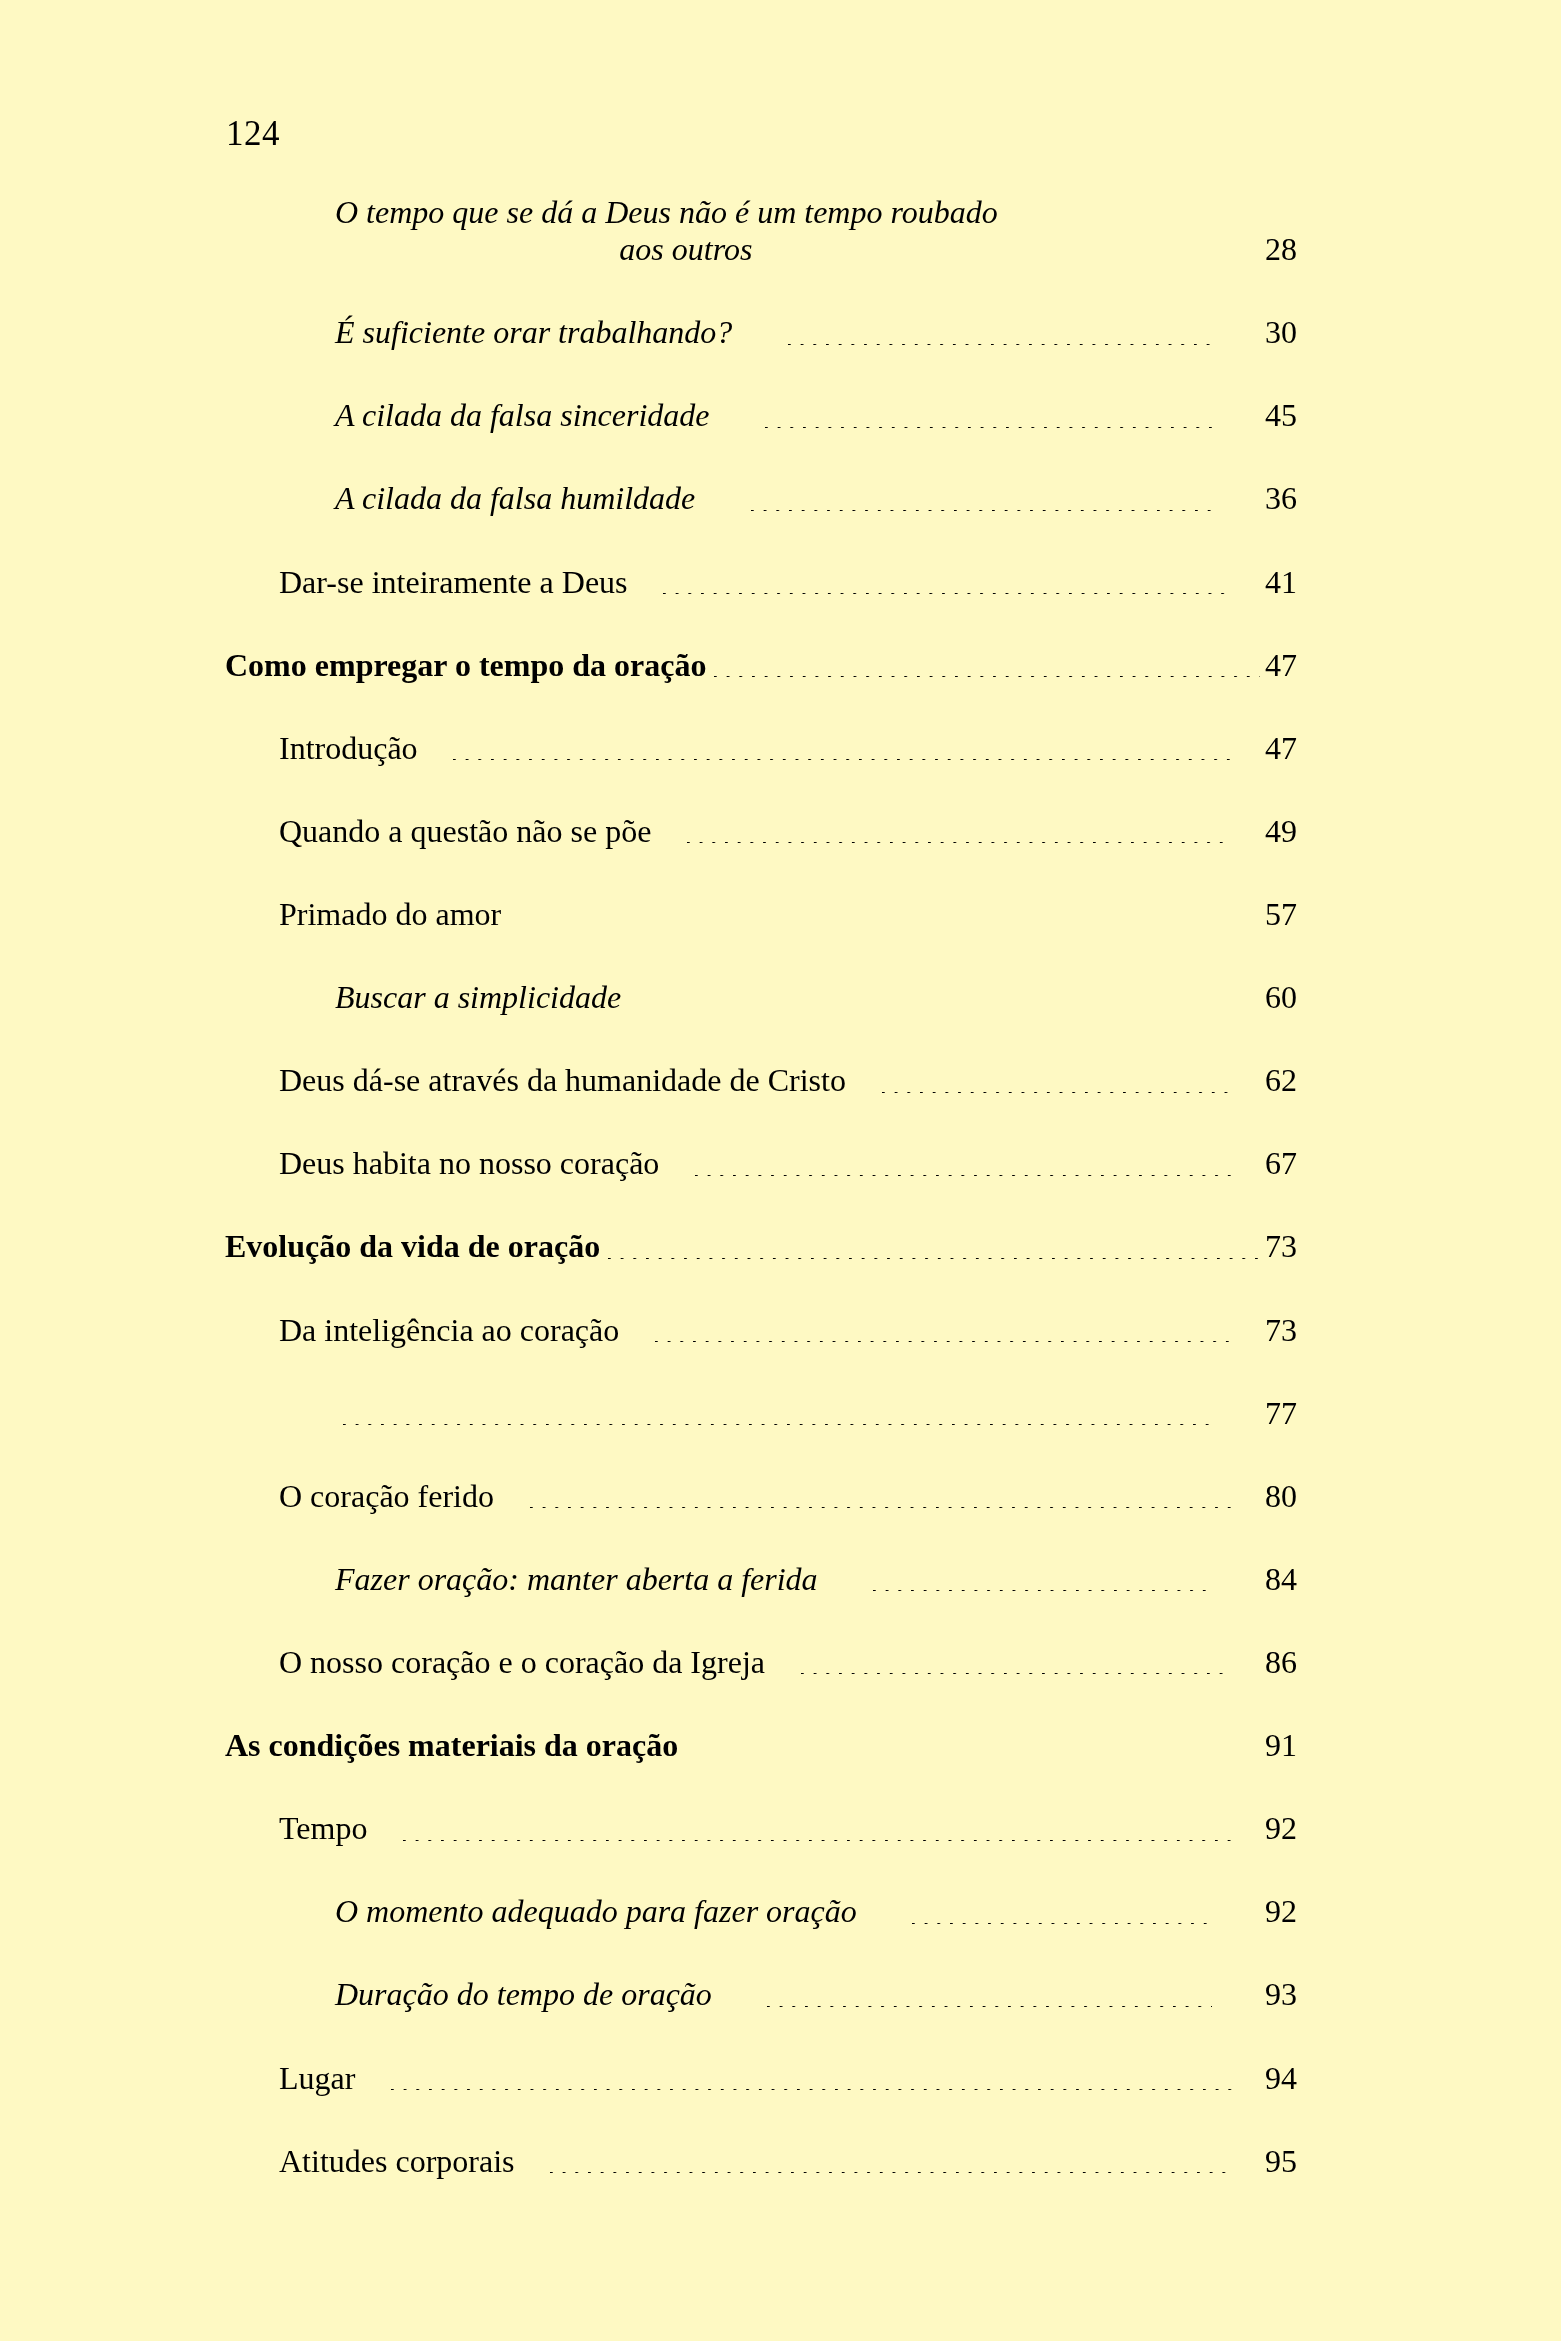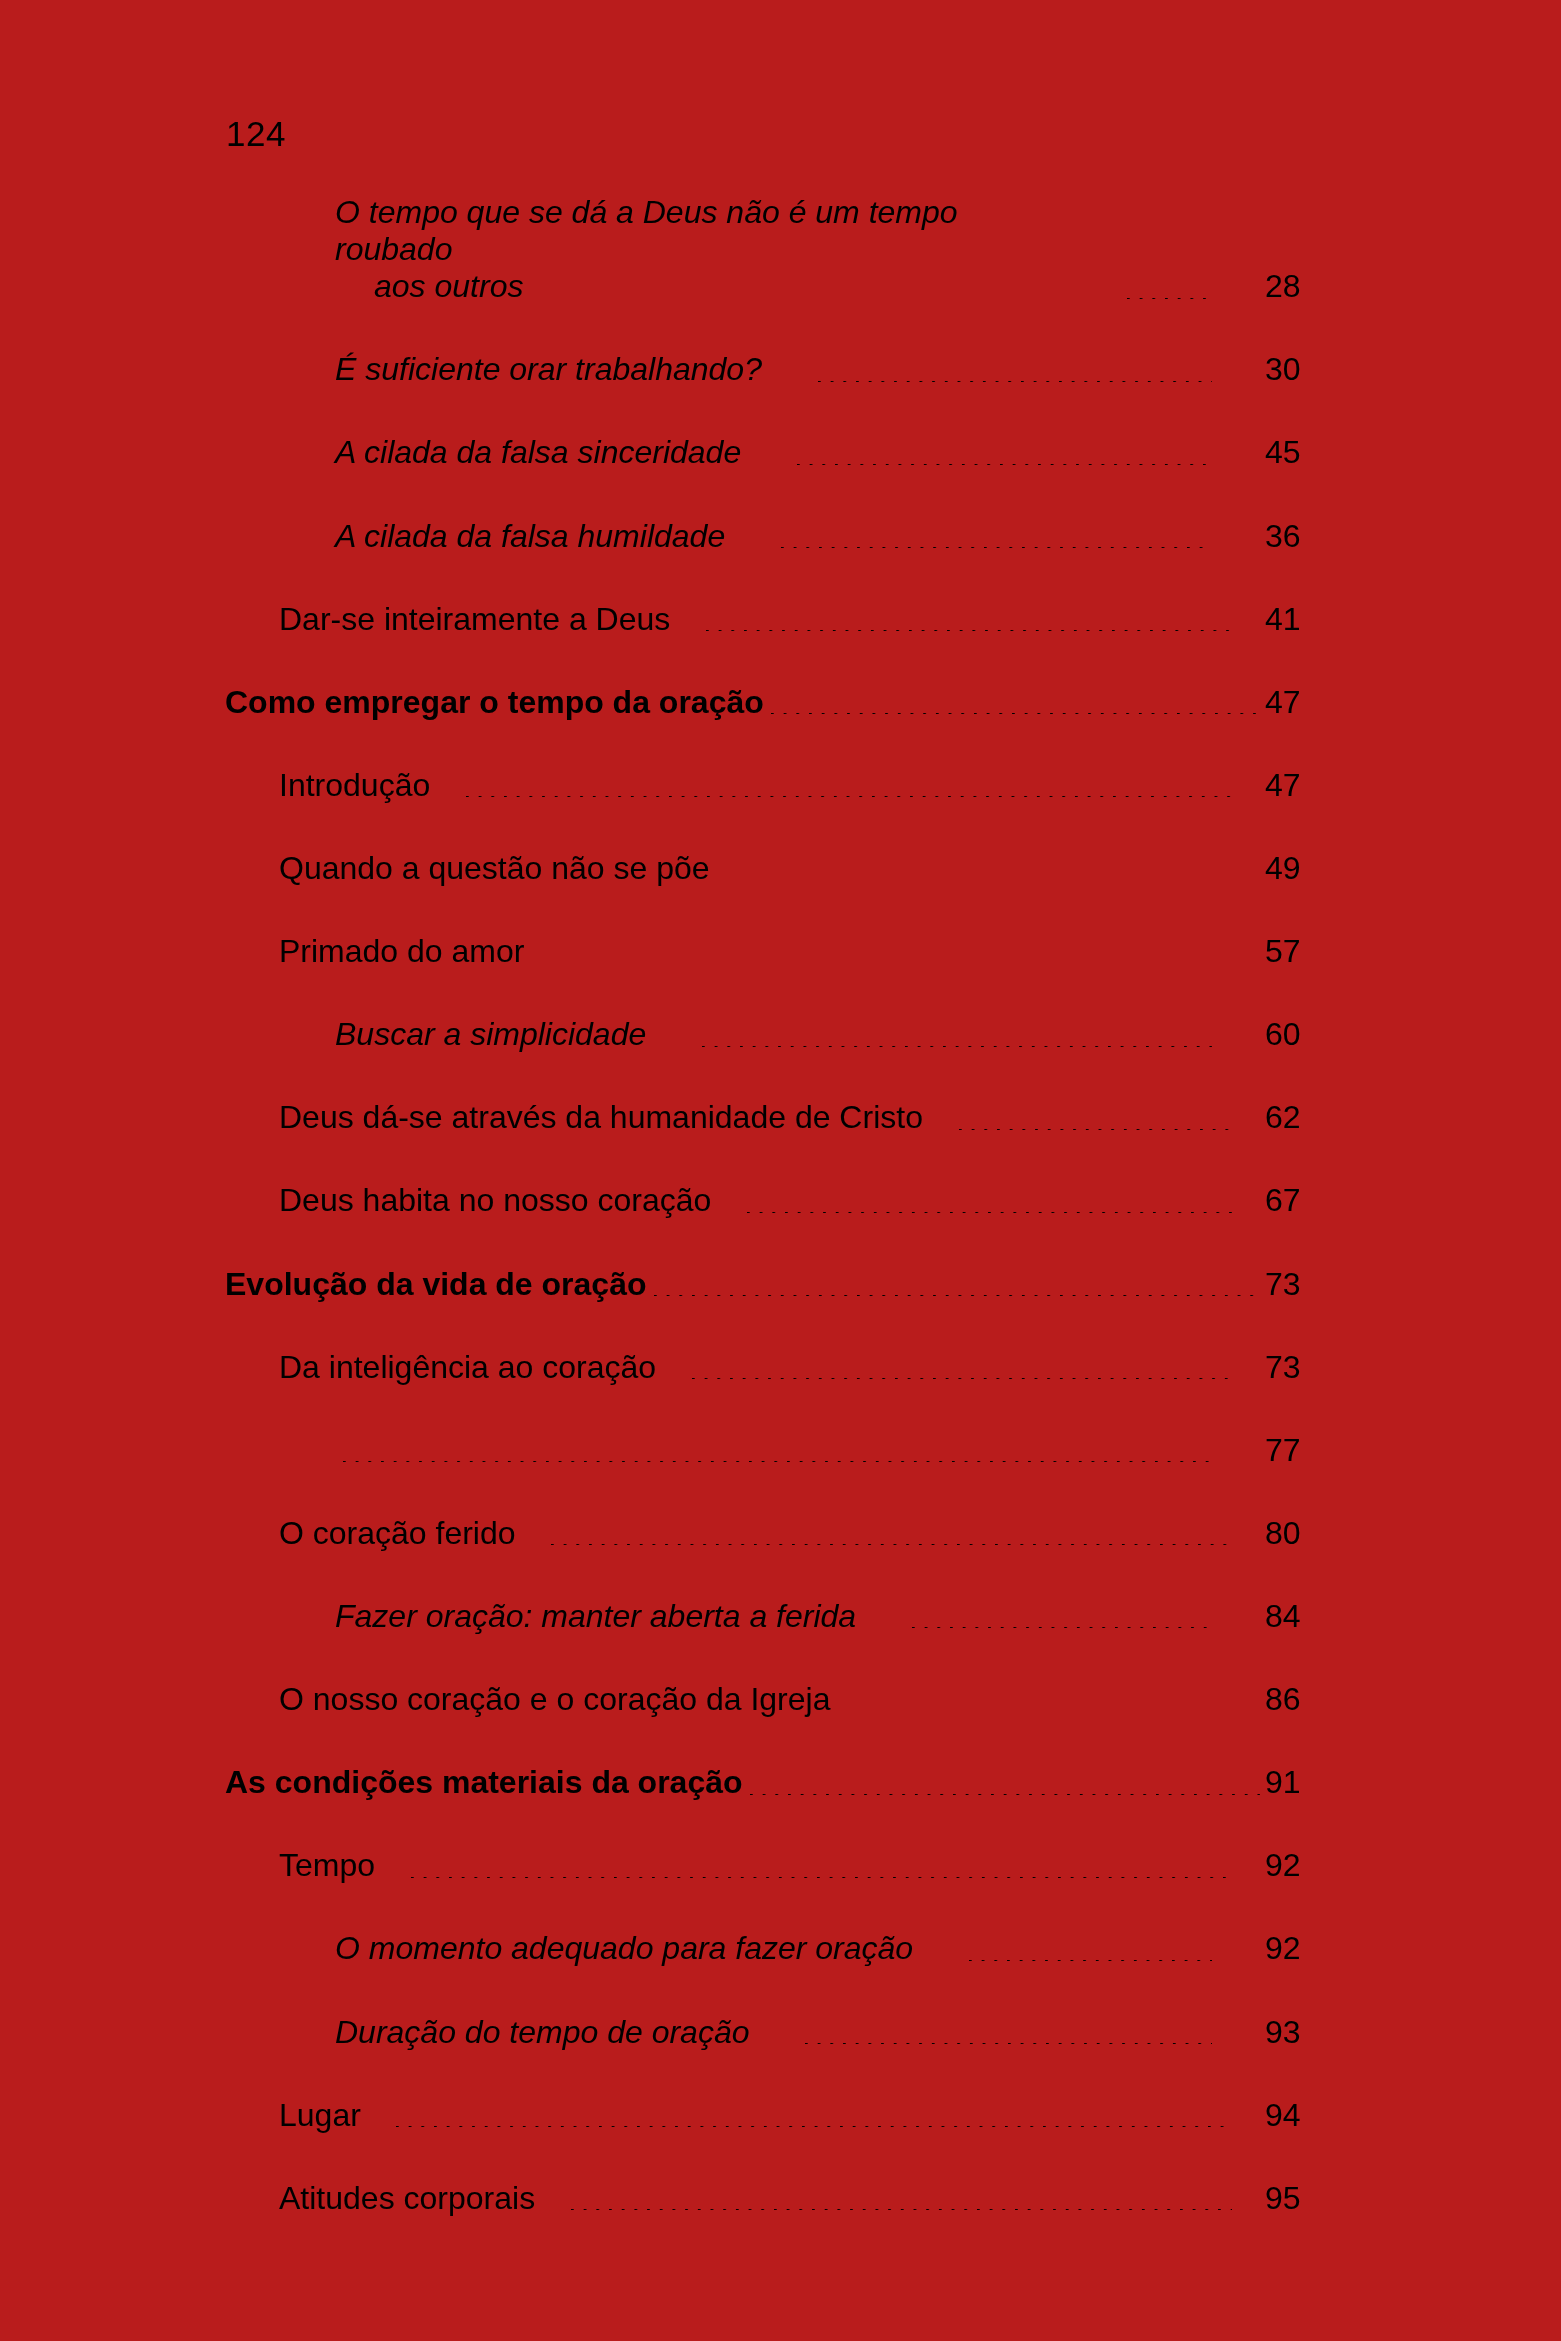--- a/index.html
+++ b/index.html
@@ -6,23 +6,23 @@
   html, body {
     margin: 0;
     padding: 0;
     background: #ffffff;
   }
 
   .page {
     position: relative;
     width: 1561px;
     height: 2342px;
-    background: #b91c1c;
+    background: #fef9c3;
     color: #000000;
-    font-family: Liberation Sans, sans-serif;
+    font-family: Liberation Serif, serif;
     overflow: hidden;
     box-sizing: border-box;
   }
 
   
   .folio {
     position: absolute;
     left: 226px;
     top: 116px;
     font-size: 35px;
@@ -74,20 +74,21 @@
   .wrap-entry .title-text {
     display: block;
     max-width: 736px;
     text-indent: 0;
     padding-left: 39px;
     margin-left: -39px;
   }
   .wrap-entry .title-text .line2 {
     display: block;
     padding-left: 39px;
+    text-align: center;
   }
 
   
   .leader {
     flex: 1 1 auto;
     position: relative;
     height: 1em;
     margin: 0 4.7px 0 6.6px;
     overflow: hidden;
     min-width: 19px;

